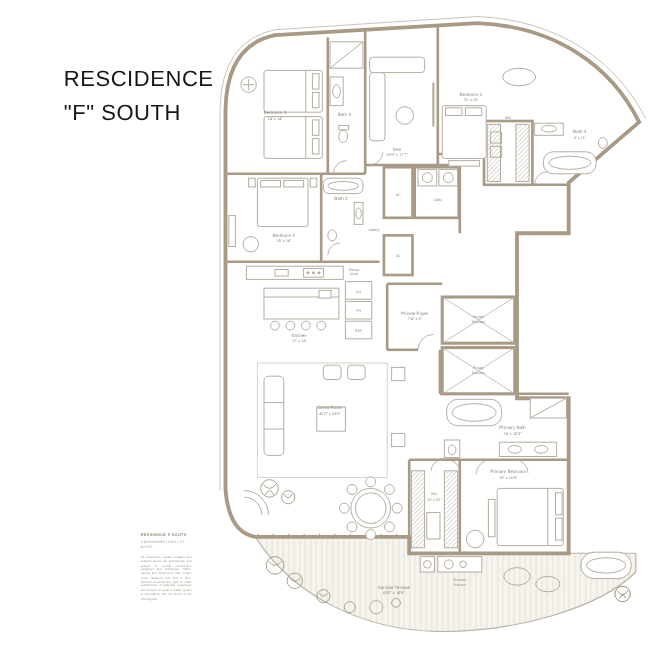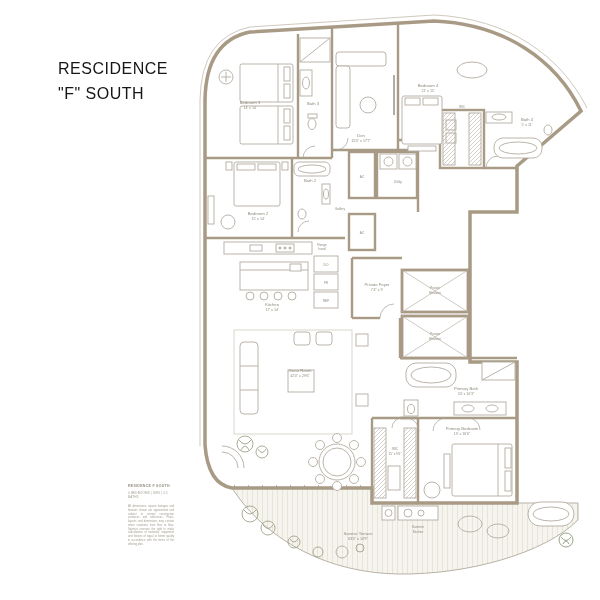--- a/index.html
+++ b/index.html
@@ -2,21 +2,21 @@
 <html><head>
 <meta charset="utf-8">
 <style>
   html,body{margin:0;padding:0;}
   body{
     width:600px;height:600px;background:#ffffff;position:relative;overflow:hidden;
     font-family:"Liberation Sans", sans-serif;
   }
   .title{
     position:absolute;left:58px;top:57px;color:#161616;
-    font-size:16px;line-height:1.55;letter-spacing:.5px;font-weight:500;
+    font-size:20px;line-height:1.55;letter-spacing:.5px;font-weight:500;
   }
   svg{position:absolute;left:0;top:0;}
   svg text{
     font-family:"Liberation Sans", sans-serif;
     fill:#8f897c;text-anchor:middle;
   }
   .rm{font-size:4.2px;}
   .dim{font-size:3.6px;}
   .tiny{font-size:3.2px;}
   .legend{

